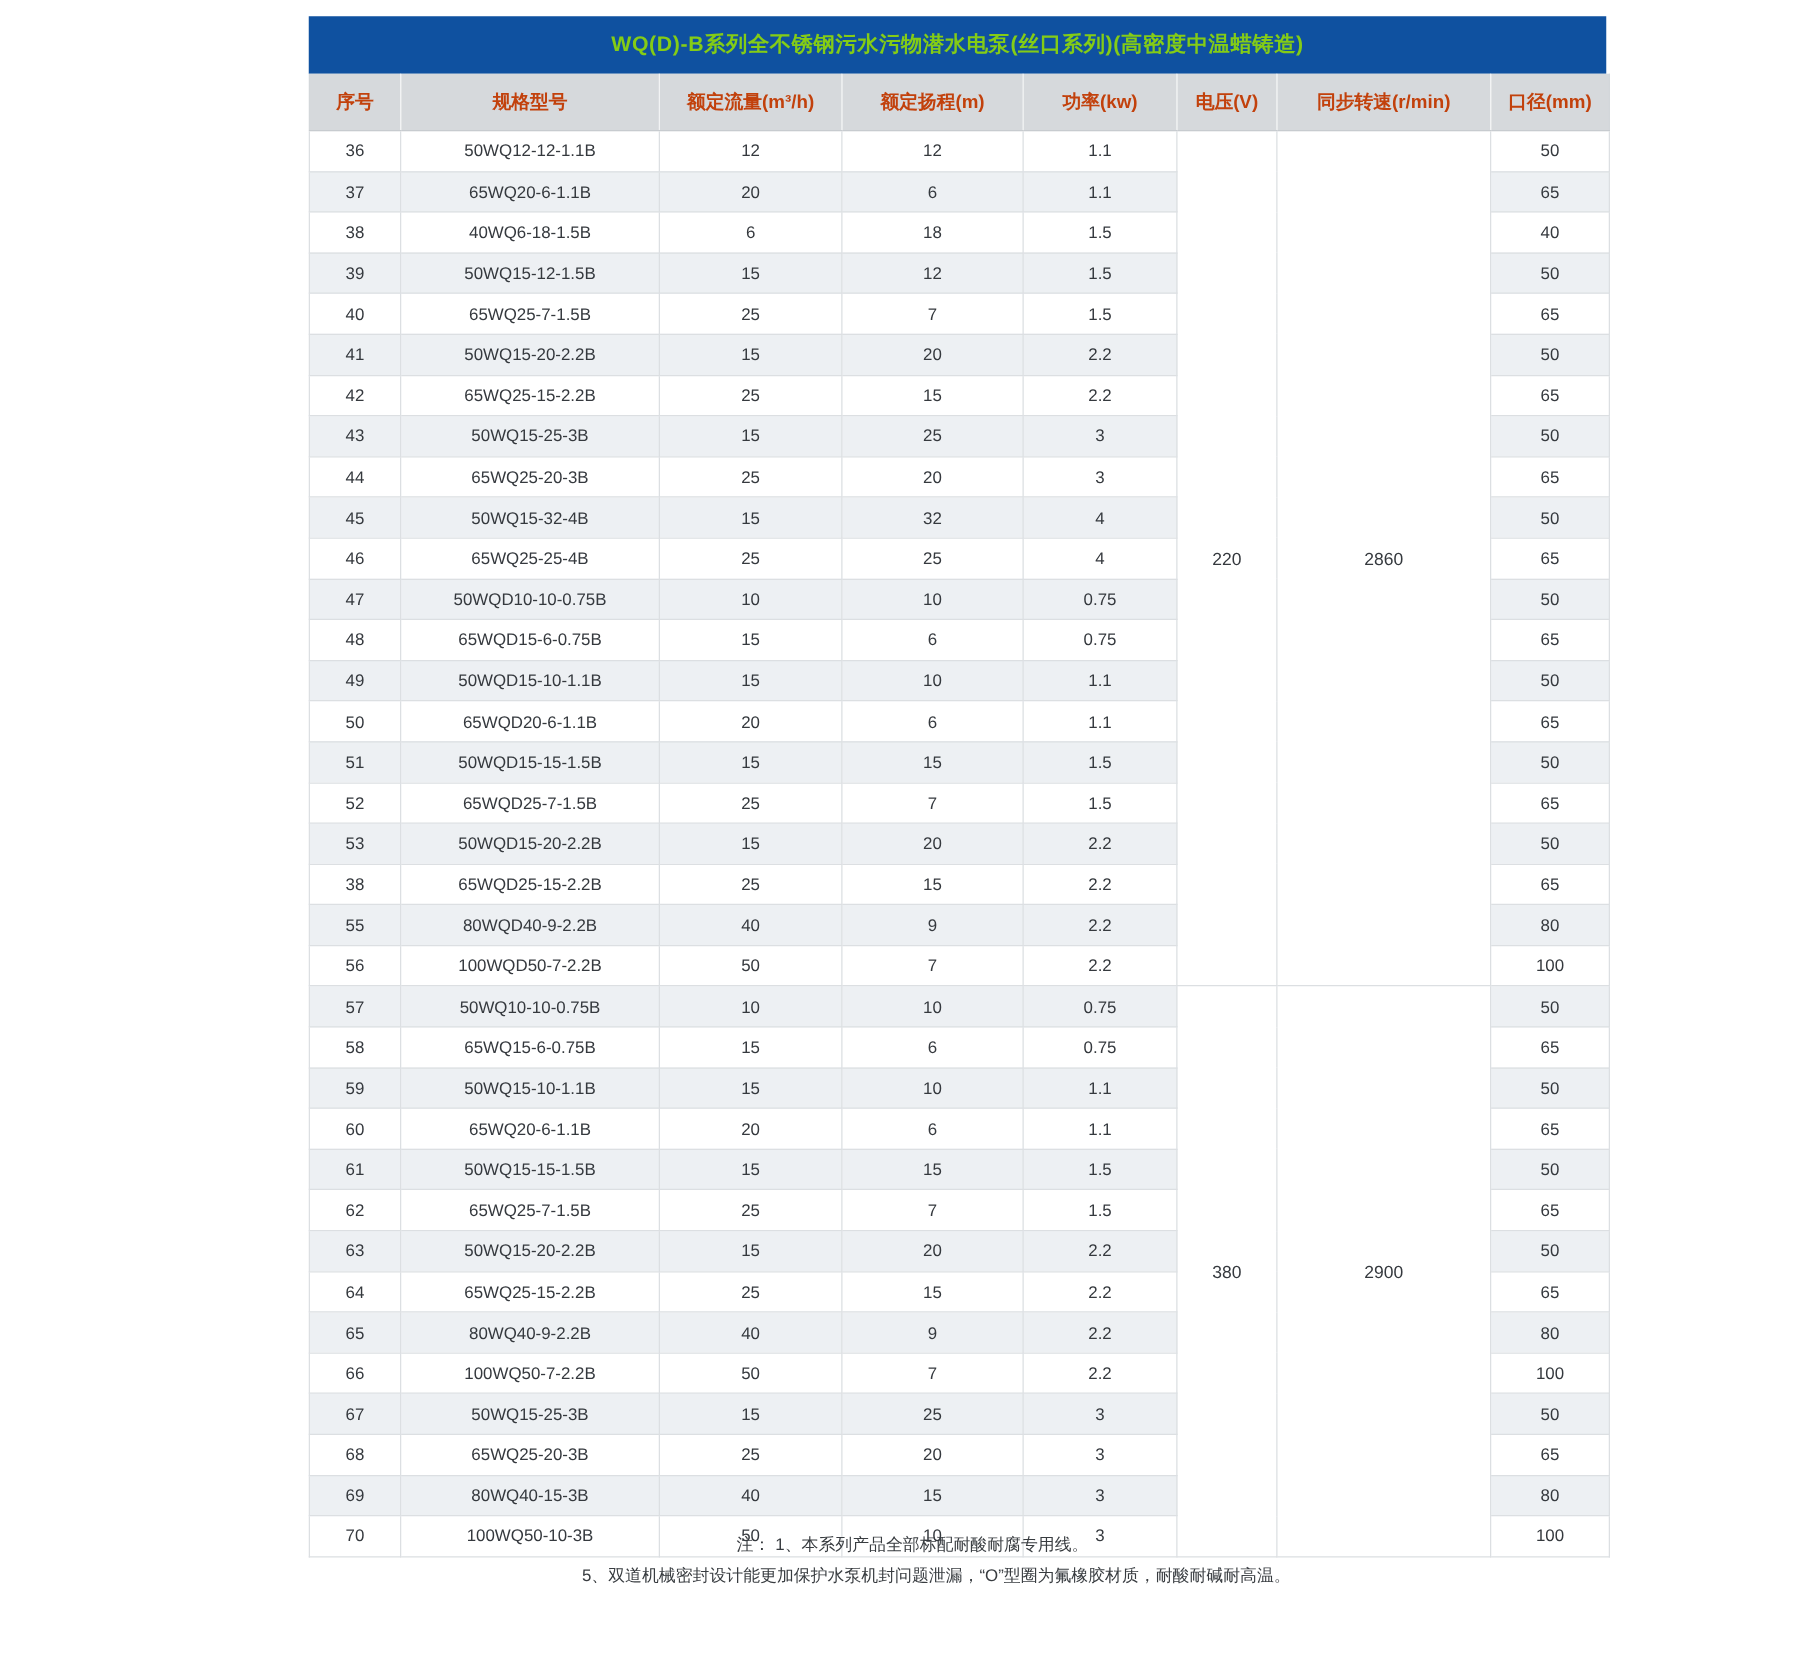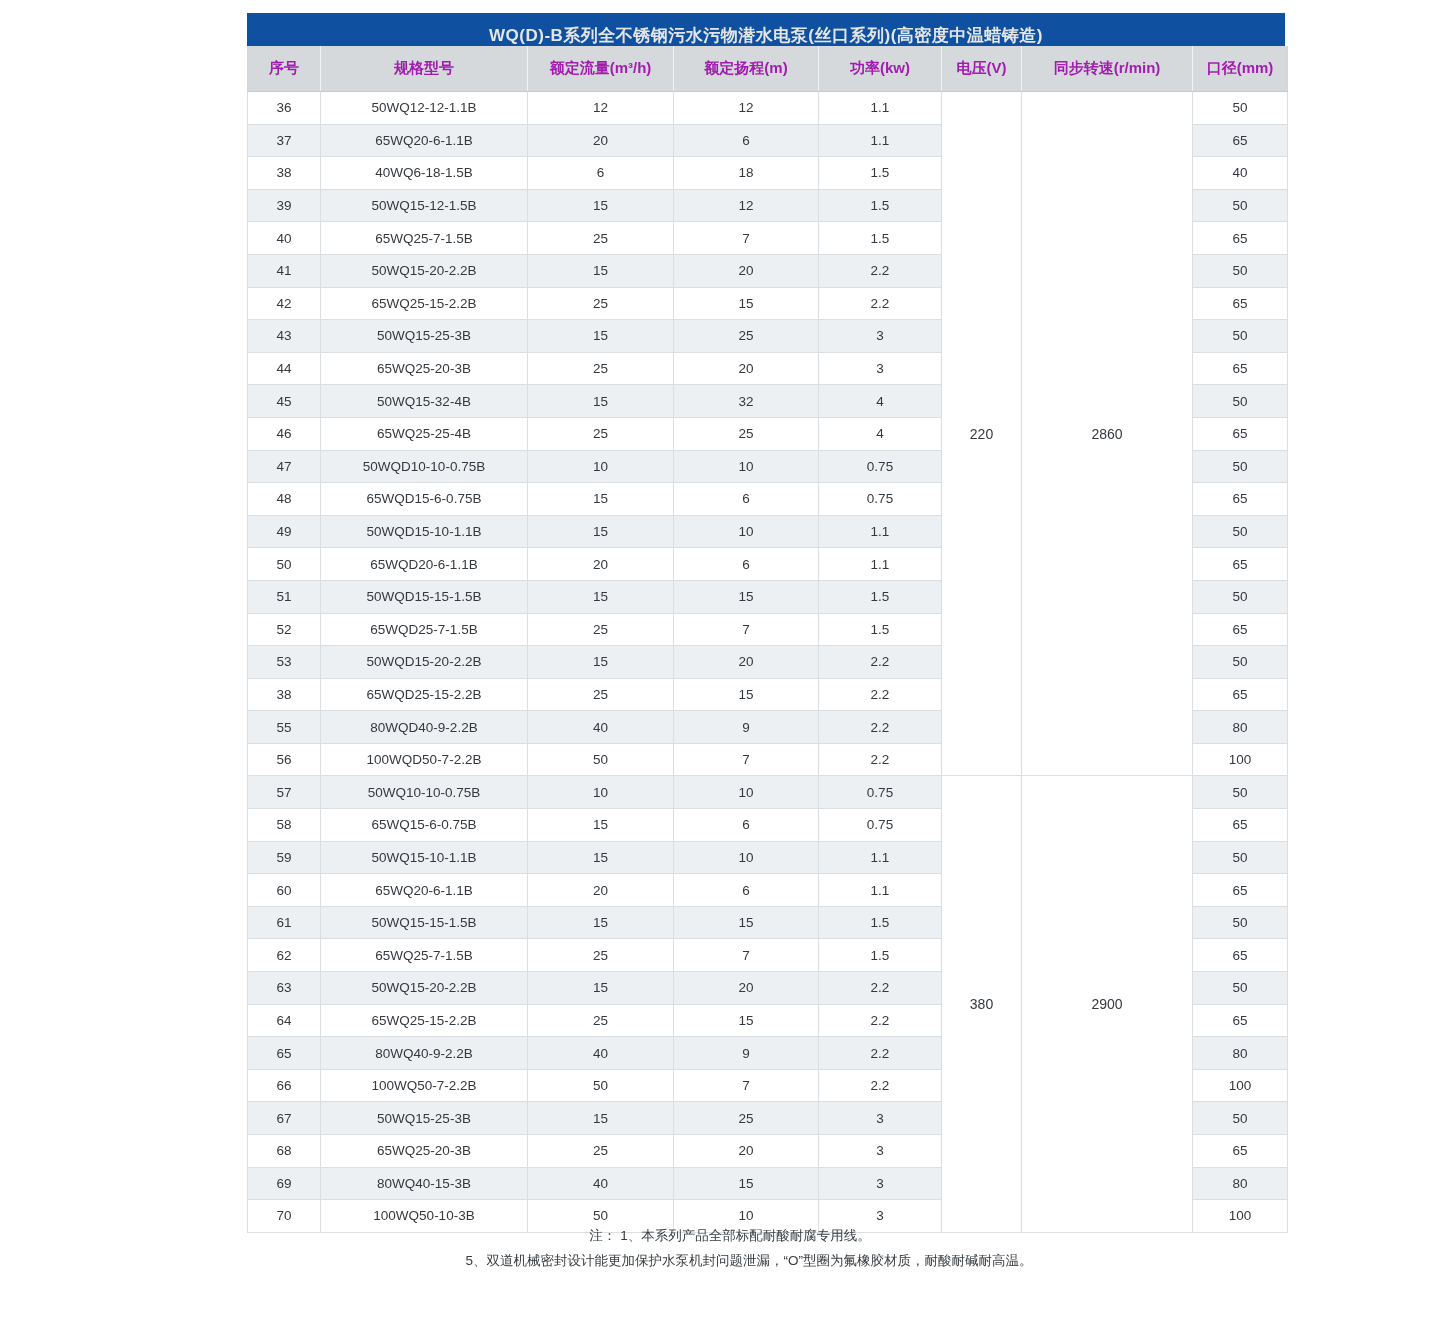--- a/index.html
+++ b/index.html
@@ -12,41 +12,41 @@
     position: relative;
   }
   .sheet {
     position: absolute;
     left: 247px;
     top: 13px;
     width: 1038px;
   }
   .title-bar {
     background: #0F51A0;
-    color: #e5e5e5;
-    height: 33px;
+    color: #84cc16;
+    height: 46px;
     line-height: 45px;
     text-align: center;
     font-weight: bold;
     font-size: 17px;
     letter-spacing: 0.5px;
   }
   table.spec {
     border-collapse: collapse;
     table-layout: fixed;
     width: 1038px;
     border: 1px solid #d3d7da;
     border-top: none;
   }
   table.spec thead th {
     background: #d6d9dc;
     height: 45px;
     font-size: 15px;
     font-weight: bold;
-    color: #a21caf;
+    color: #c2410c;
     border-right: 1px solid #f2f3f4;
     border-bottom: 1px solid #c7cbcf;
     padding: 0;
     text-align: center;
   }
   table.spec thead th:last-child { border-right: none; }
   table.spec tbody td {
     height: 31.6px;
     padding: 0;
     text-align: center;

